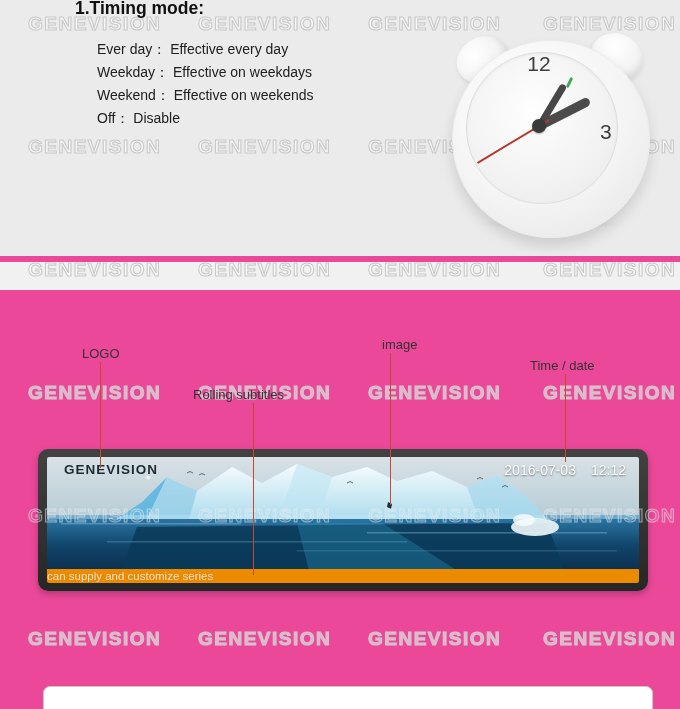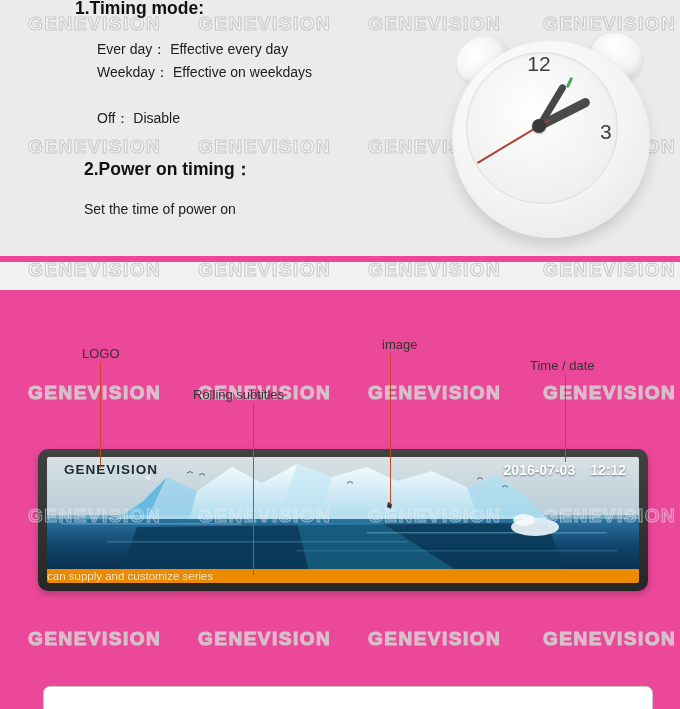--- a/index.html
+++ b/index.html
@@ -42,21 +42,21 @@
         box-shadow:0 1px 2px rgba(0,0,0,0.3);z-index:3;}
   
   .diag-label{position:absolute;font-size:13px;color:#333;z-index:7;}
   .pointer-line{position:absolute;width:1px;z-index:7;}
   
   .bezel{position:absolute;left:38px;top:449px;width:610px;height:142px;border-radius:10px;
         background:linear-gradient(#424242,#262626);box-shadow:0 3px 7px rgba(0,0,0,0.25);z-index:5;}
   .screen{position:absolute;left:9px;top:8px;width:592px;height:126px;overflow:hidden;border-radius:2px;background:#0a2c44;}
   .screen svg{position:absolute;left:0;top:0;width:100%;height:100%;}
   .screen-brand{position:absolute;left:17px;top:5px;font-size:13.5px;font-weight:800;letter-spacing:1px;color:#1c2a33;z-index:2;}
-  .screen-datetime{position:absolute;right:13px;top:5px;font-size:14px;font-weight:bold;color:#ffffff;
+  .screen-datetime{position:absolute;right:13px;top:5px;font-size:14px;font-weight:normal;color:#ffffff;
         text-shadow:0 1px 2px rgba(0,0,0,0.45);z-index:2;display:flex;gap:15px;}
   .ticker{position:absolute;left:0;bottom:0;width:100%;height:14px;line-height:14px;z-index:2;
         display:flex;justify-content:space-between;font-size:11.5px;color:#ffe9c4;
         text-shadow:0 0 1px rgba(150,70,0,0.5);white-space:nowrap;}
   .ticker .t-left{padding-left:6px;}
   .ticker .t-right{padding-right:5px;}
   
   .bottom-box{position:absolute;left:43px;top:686px;width:608px;height:60px;background:#fff;
         border:1px solid #c8c8c8;border-radius:7px;z-index:2;}
 </style>
@@ -94,23 +94,22 @@
   <span class="wm on-screen" style="left:543px;top:506px">GENEVISION</span>
 
   <span class="wm" style="left:28px;top:629px">GENEVISION</span>
   <span class="wm" style="left:198px;top:629px">GENEVISION</span>
   <span class="wm" style="left:368px;top:629px">GENEVISION</span>
   <span class="wm" style="left:543px;top:629px">GENEVISION</span>
 
   <div class="h-big" style="left:75px;top:-2px">1.Timing mode:</div>
   <div class="body-line" style="top:64px">Weekday： Effective on weekdays</div>
   <div class="body-line" style="top:41px">Ever day： Effective every day</div>
+  <div class="body-line" style="top:87px">Weekend： Effective on weekends</div>
   <div class="body-line" style="top:110px">Off： Disable</div>
-  <div class="h-big" style="left:84px;top:157px">2.Power on timing：</div>
-  <div class="body-line" style="left:84px;top:201px">Set the time of power on</div>
 
   <div class="clock">
     <div class="clock-shadow"></div>
     <div class="bell left"></div>
     <div class="bell right"></div>
     <div class="clock-outer"></div>
     <div class="clock-face"></div>
     <div class="clock-num num12">12</div>
     <div class="clock-num num3">3</div>
     <div class="green-tick" style="background:#44a55c"></div>

